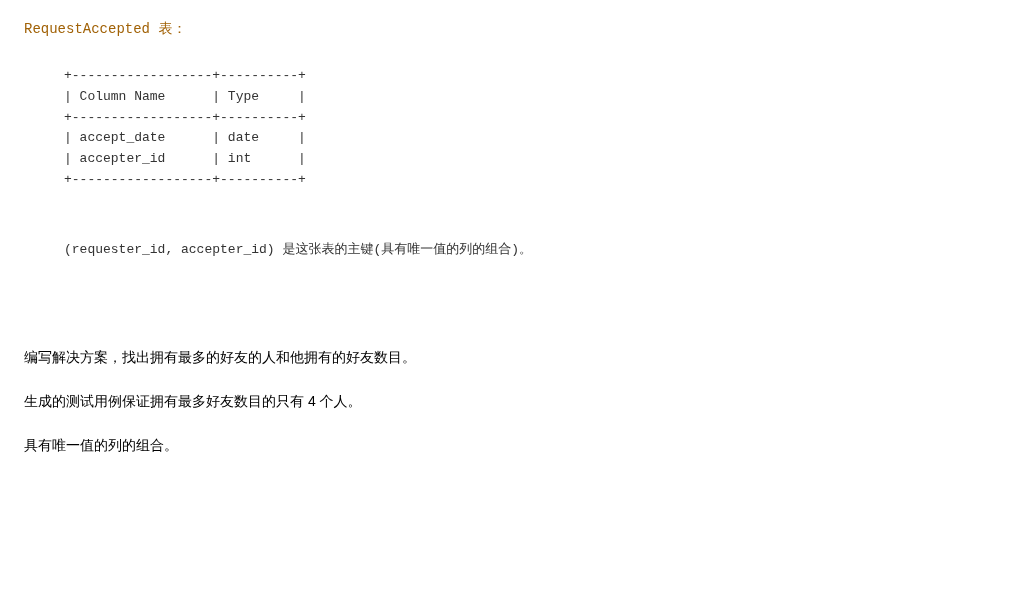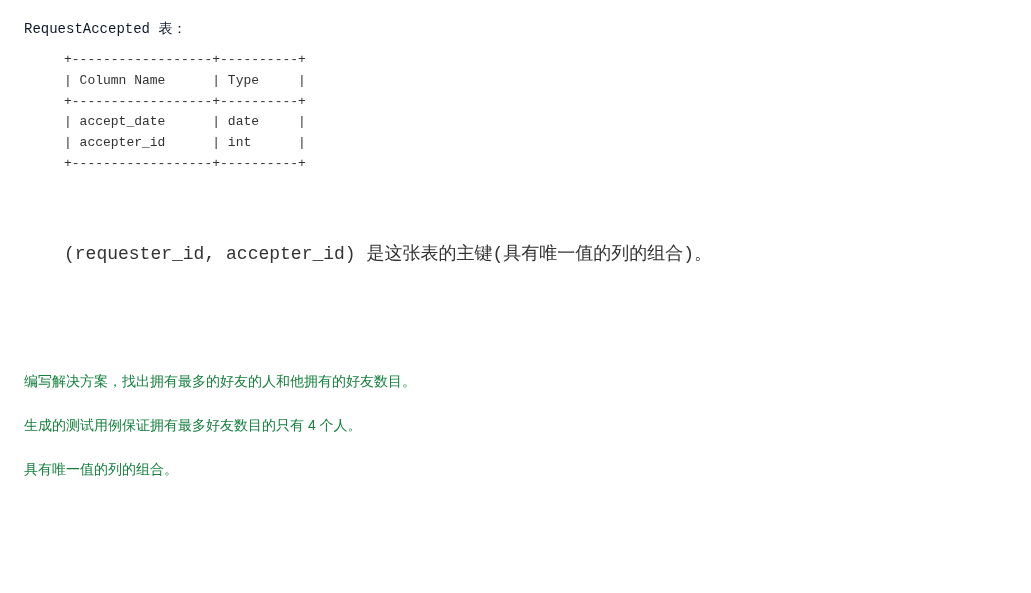--- a/index.html
+++ b/index.html
@@ -14,54 +14,54 @@
       font-size: 14px;
       color: #333333;
       padding: 20px 24px;
       width: 1031px;
       min-height: 593px;
     }
 
     .table-title {
       font-family: 'Courier New', Courier, monospace;
       font-size: 14px;
-      color: #0f172a;
-      margin-bottom: 12px;
+      color: #a16207;
+      margin-bottom: 28px;
     }
 
     .table-container {
       font-family: 'Courier New', Courier, monospace;
       font-size: 13px;
       color: #333333;
       margin-left: 40px;
       margin-bottom: 8px;
       line-height: 1.6;
     }
 
     .table-container .line {
       white-space: pre;
     }
 
     .table-notes {
       font-family: 'Courier New', Courier, monospace;
-      font-size: 18px;
+      font-size: 13px;
       color: #333333;
       margin-left: 40px;
       line-height: 1.6;
       white-space: pre-wrap;
     }
 
     .description-section {
       margin-top: 40px;
       line-height: 2.0;
     }
 
     .description-section p {
       font-size: 14px;
-      color: #15803d;
+      color: #000000;
       margin-bottom: 16px;
     }
   </style>
 </head>
 <body>
 
 <div>
 
   <div class="table-title">
     <span>RequestAccepted 表：</span>

